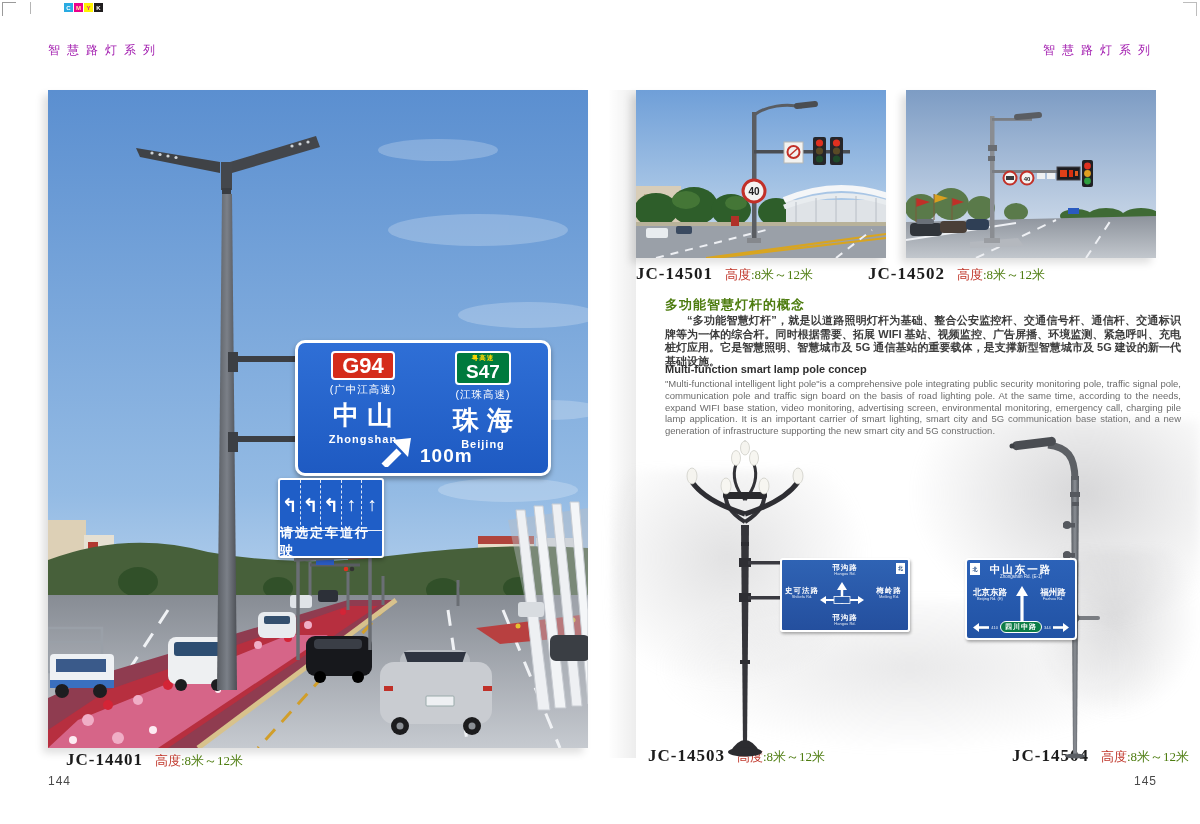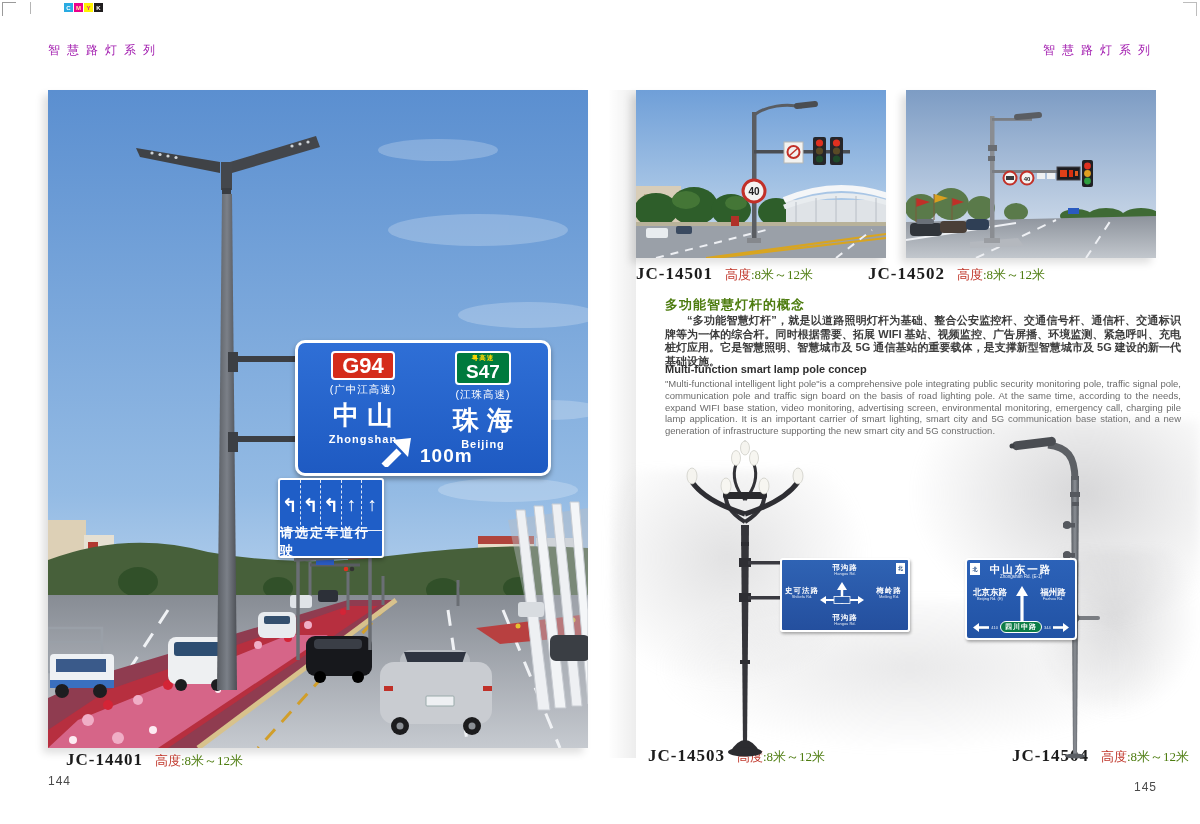--- a/index.html
+++ b/index.html
@@ -634,15 +634,15 @@
         <span class="ss-dist">344</span>
         <svg width="16" height="9" viewBox="0 0 16 9">
           <line x1="0" y1="4.5" x2="11" y2="4.5" stroke="#fff" stroke-width="2.6"></line>
             <polygon points="10,0 16,4.5 10,9" fill="#fff"></polygon>
         </svg>
       </div>
     </div>
   </div>
 
   <div class="abs pagenum" style="left:48px;top:774px;">144</div>
-  <div class="abs pagenum" style="left:1000px;top:774px;width:157px;text-align:right;margin-top:6px;">145</div>
+  <div class="abs pagenum" style="left:1000px;top:774px;width:157px;text-align:right;">145</div>
 
 </div>
 
 </body></html>

